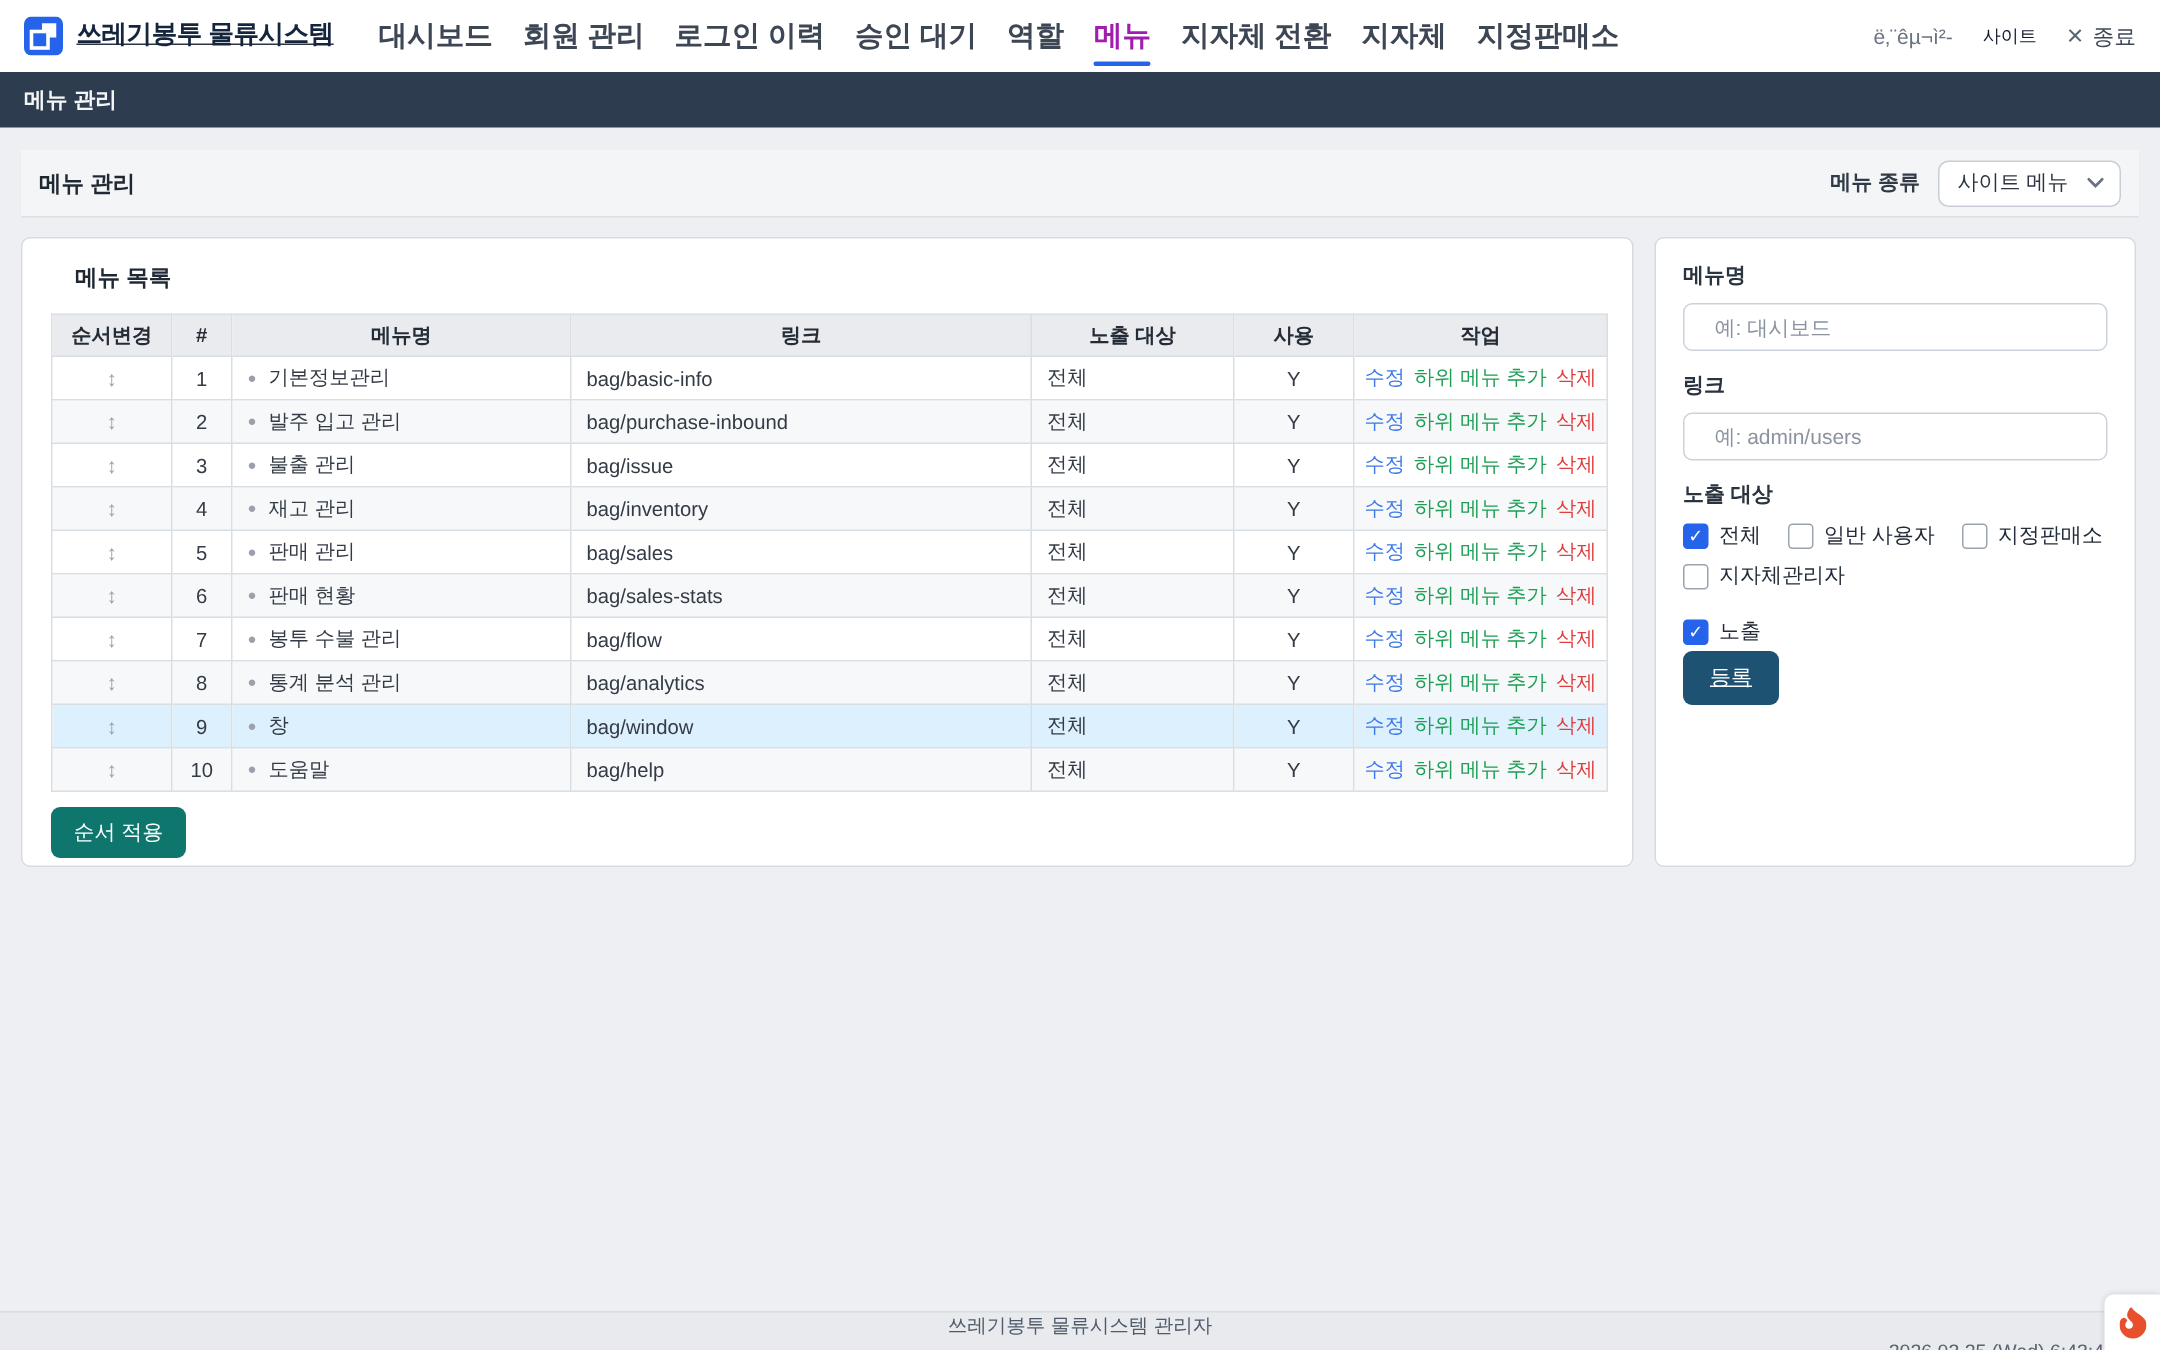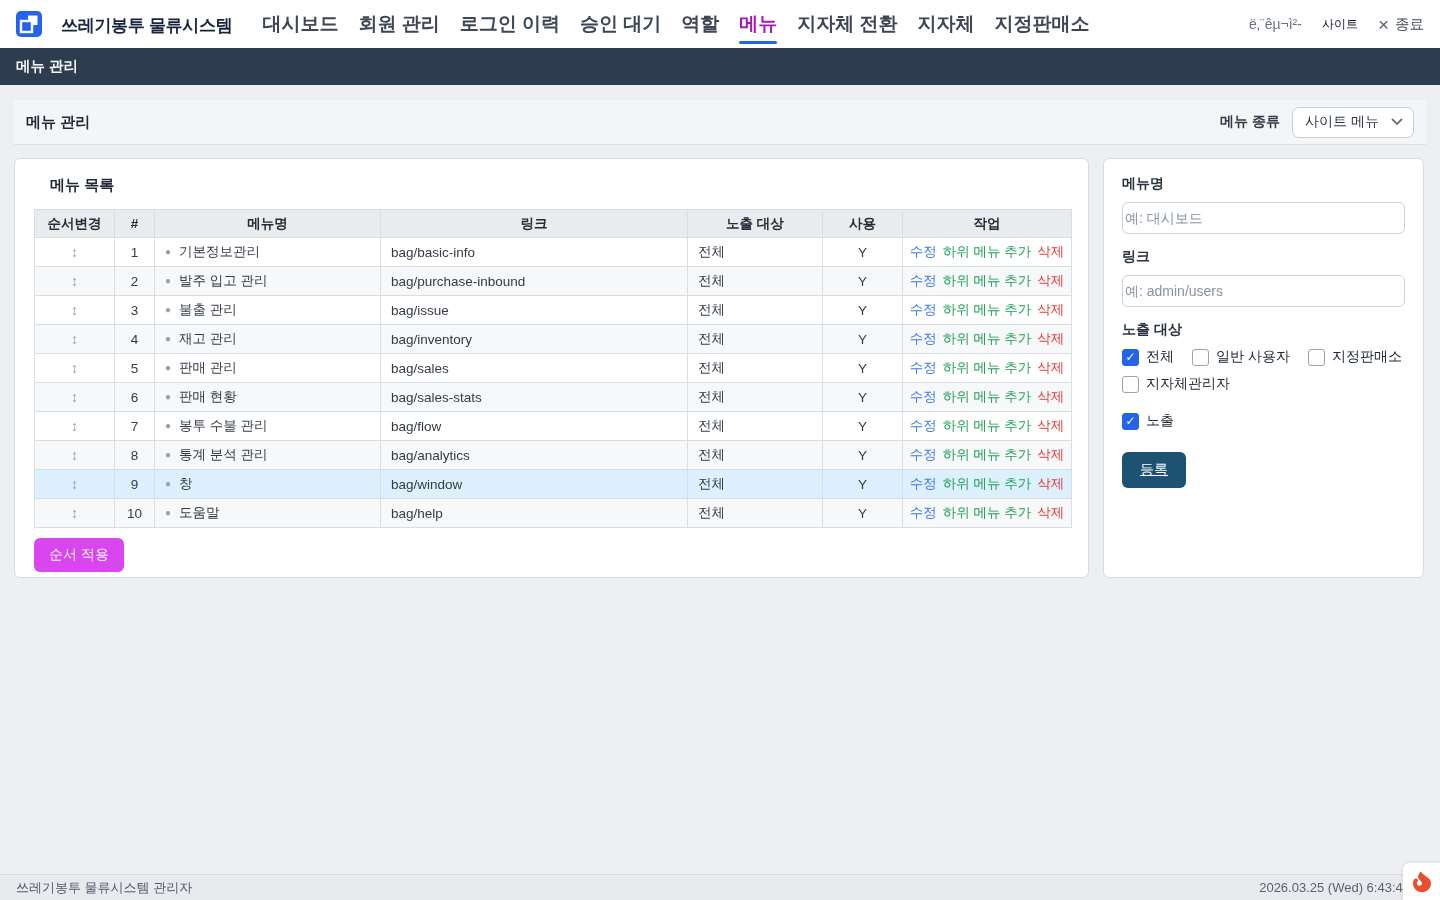--- a/index.html
+++ b/index.html
@@ -6,21 +6,21 @@
   html,body { width:1440px; height:900px; }
   body {
     position:relative; overflow:hidden;
     background:#edeff2;
     font-family:"Liberation Sans","DejaVu Sans",sans-serif;
     color:#2b3440;
   }
   
   .topbar { position:absolute; top:0; left:0; width:1440px; height:48px;
     background:#ffffff; display:flex; align-items:center; padding:0 16px; z-index:5; }
-  .brand { display:flex; align-items:flex-end; gap:19px; }
+  .brand { display:flex; align-items:flex-start; gap:9px;text-decoration:underline; }
   .brand-title { font-size:17px; font-weight:bold; color:#16253e; letter-spacing:-0.3px; }
   .main-nav { display:flex; align-items:center; margin-left:20px; height:48px; }
   .nav-item { position:relative; height:48px; display:flex; align-items:center;
     padding:0 10px; font-size:19px; font-weight:600; color:#3d4654; cursor:pointer; white-space:nowrap; }
   .nav-item.active { color:#a21caf;text-align:right; }
   .nav-item.active::after { content:""; position:absolute; left:10px; right:10px; bottom:4px;
     height:3px; background:#2563eb; border-radius:2px; }
   .top-right { margin-left:auto; display:flex; align-items:center; gap:20px; }
   .user-text { font-size:14px; color:#6a7382; }
   .site-link { font-size:12px; color:#0f172a; cursor:pointer; }
@@ -56,41 +56,41 @@
   .menu-table tr.hl td { background:#ddf0fd; }
   .col0{width:80px}.col1{width:40px}.col2{width:226px}.col3{width:307px}.col4{width:135px}.col5{width:80px}.col6{width:169px}
   .c-drag,.c-no,.c-use,.c-act { text-align:center; }
   .c-name,.c-link,.c-target { text-align:left; padding-left:10px; }
   .drag { color:#98a0aa; font-size:14px; cursor:grab; }
   .dot { color:#9aa1ab; font-size:10px; margin-right:8px; vertical-align:1px; }
   .lnk { cursor:pointer; margin:0 3px; font-size:13.5px; }
   .lnk.edit { color:#3d79e8; }
   .lnk.add  { color:#1d9e55; }
   .lnk.del  { color:#e03e3e; }
-  .apply-btn { margin-top:10px; display:inline-block; background:#d946ef; color:#fff;
+  .apply-btn { margin-top:10px; display:inline-block; background:#0f766e; color:#fff;
     font-size:14px; border:none; border-radius:6px; padding:8px 15px; cursor:pointer; }
   
   .form-label { font-size:14px; font-weight:600; color:#2a3340; margin:14px 0 9px; }
   .text-input { width:100%; height:32px; border:1px solid #cbd2da; border-radius:6px;
-    padding:0 2px; font-size:14px; color:#0369a1; background:#fff;
+    padding:0 20px; font-size:14px; color:#0369a1; background:#fff;
     font-family:"Liberation Sans","DejaVu Sans",sans-serif; }
   .text-input::placeholder { color:#8a93a0; }
   .cb-group { display:flex; flex-wrap:wrap; column-gap:18px; row-gap:9px; margin-bottom:4px; }
   label.cb { display:flex; align-items:center; gap:7px; font-size:14px; color:#222b38; cursor:pointer; }
   .box { width:17px; height:17px; border:1.5px solid #9aa3ae; border-radius:3px; background:#fff;
     display:flex; align-items:center; justify-content:center;
     font-size:12px; color:#fff; line-height:1; }
   .box.on { background:#2563eb; border-color:#2563eb; }
   .visible-row { margin-top:19px; }
-  .submit-btn { margin-top:22px; display:inline-block; background:#1d5273; color:#fff;
+  .submit-btn { margin-top:4px; display:inline-block; background:#1d5273; color:#fff;
     font-size:14px; border:none; border-radius:6px; padding:9px 18px; cursor:pointer;text-decoration:underline; }
   
   .footer { position:absolute; left:0; bottom:0; width:1440px; height:26px;
     background:#e8eaed; border-top:1px solid #d8dbdf;
-    display:flex; align-items:center; padding:0 16px; font-size:13px; color:#4f5b6b; }
+    display:flex; align-items:center; padding:0 16px; font-size:13px; color:#4f5b6b;flex-direction:column; }
   .footer-right { margin-left:auto; color:#5a6372; padding-right:14px; }
   .flame-box { position:absolute; right:0; bottom:0; width:37px; height:37px; background:#fff;
     border-radius:6px 0 0 0; box-shadow:0 0 4px rgba(0,0,0,.12);
     display:flex; align-items:center; justify-content:center; z-index:10; cursor:pointer; }
 </style>
 </head>
 <body>
 
 <header class="topbar">
   <div class="brand">

